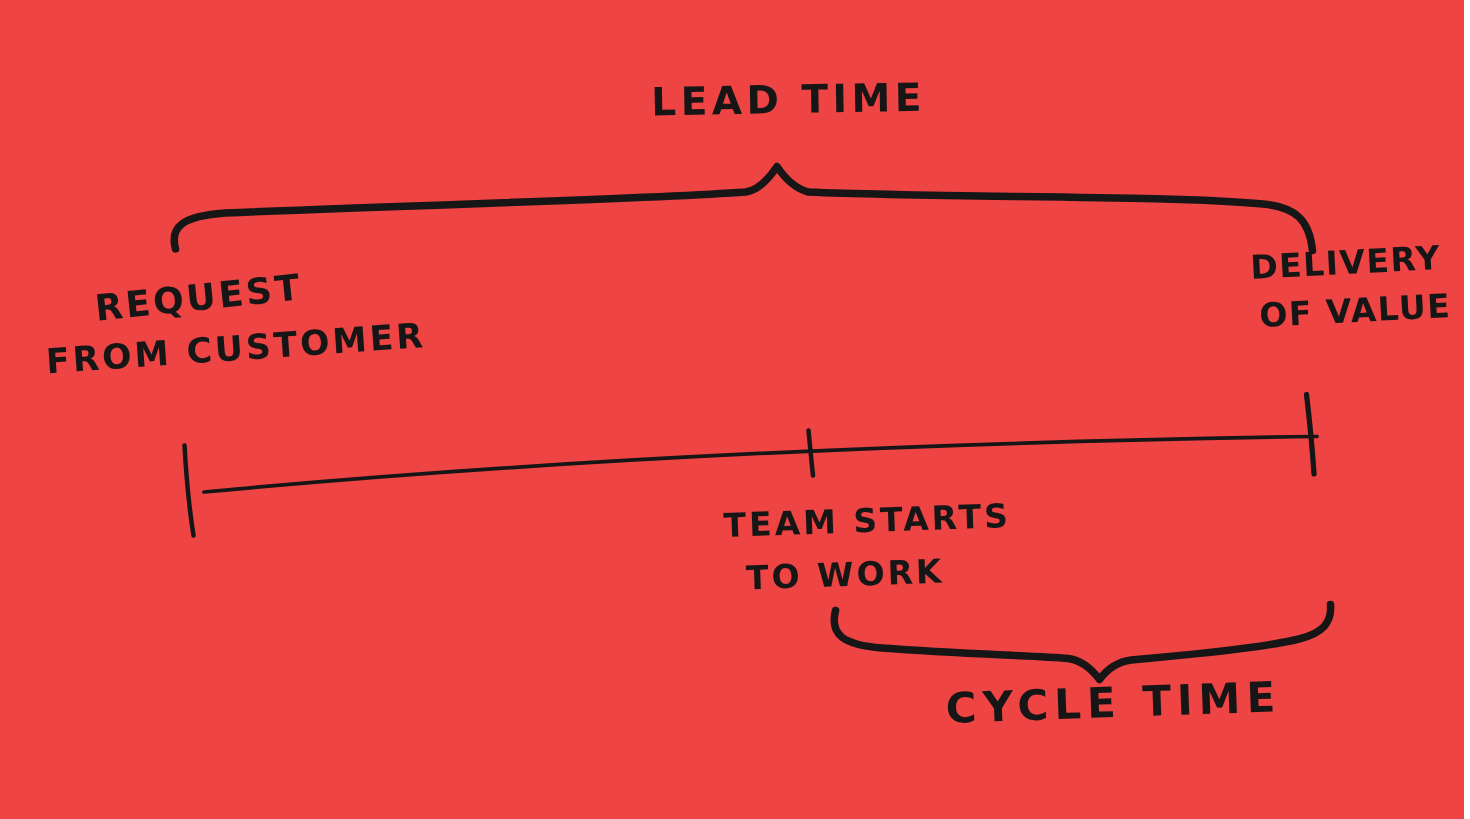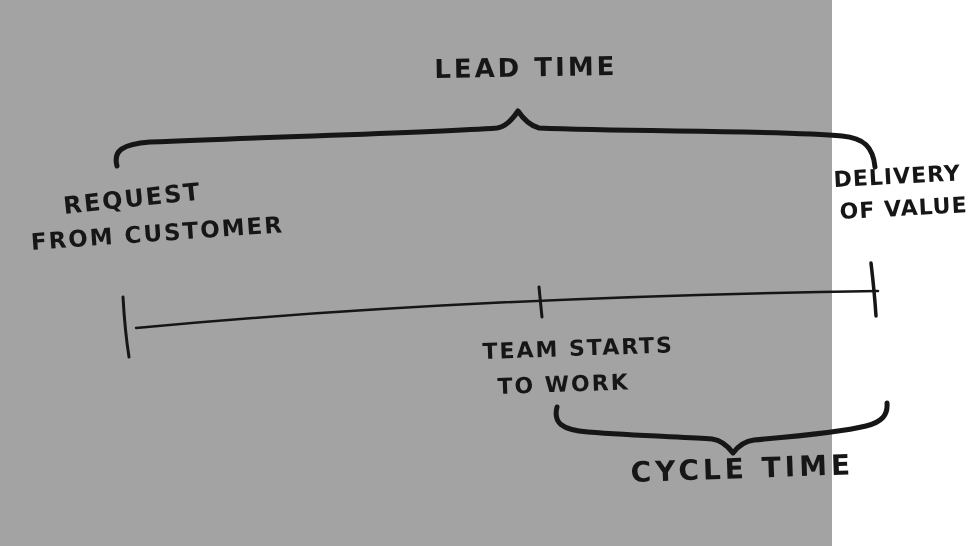--- a/index.html
+++ b/index.html
@@ -8,23 +8,23 @@
   }
   body {
     width: 980px;
     height: 546px;
     background: #ffffff;
     overflow: hidden;
     font-family: "DejaVu Sans", sans-serif;
   }
   .canvas {
     position: relative;
-    width: 832px;
+    width: 976px;
     height: 546px;
-    background: #a3a3a3;
+    background: #ef4444;
   }
   .svg-layer {
     position: absolute;
     left: 0;
     top: 0;
     width: 980px;
     height: 546px;
   }
   .label {
     position: absolute;

